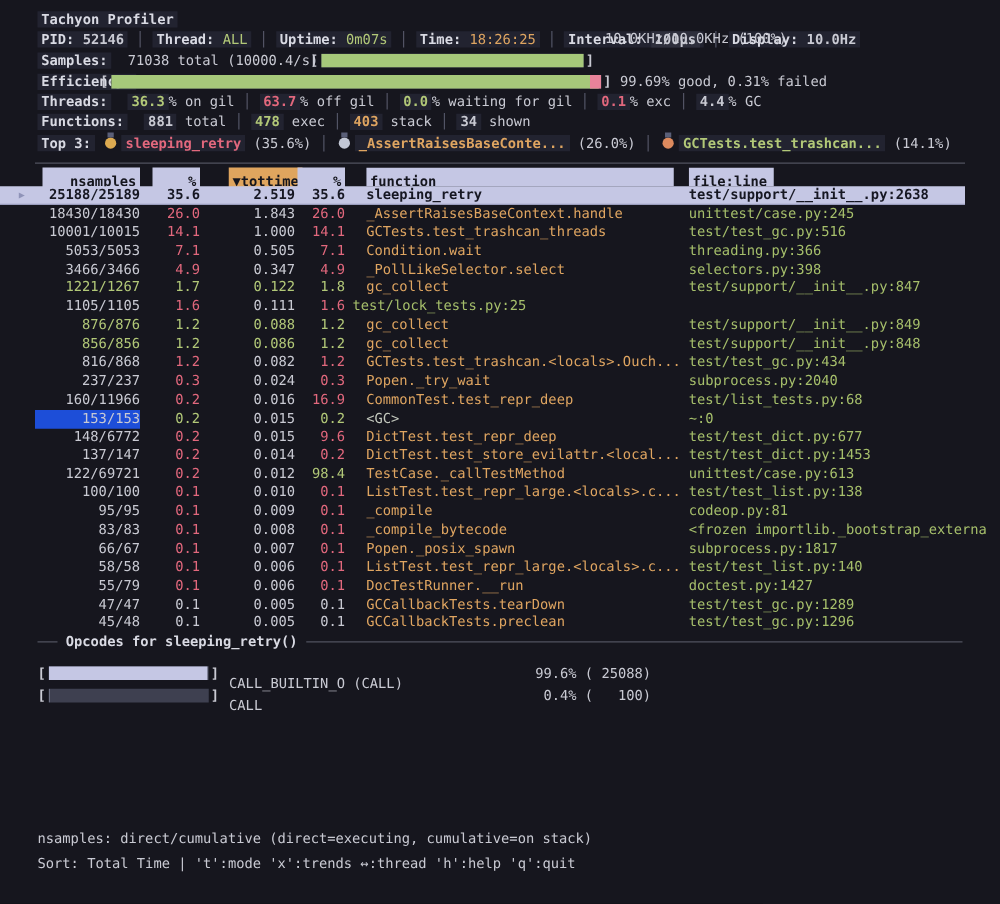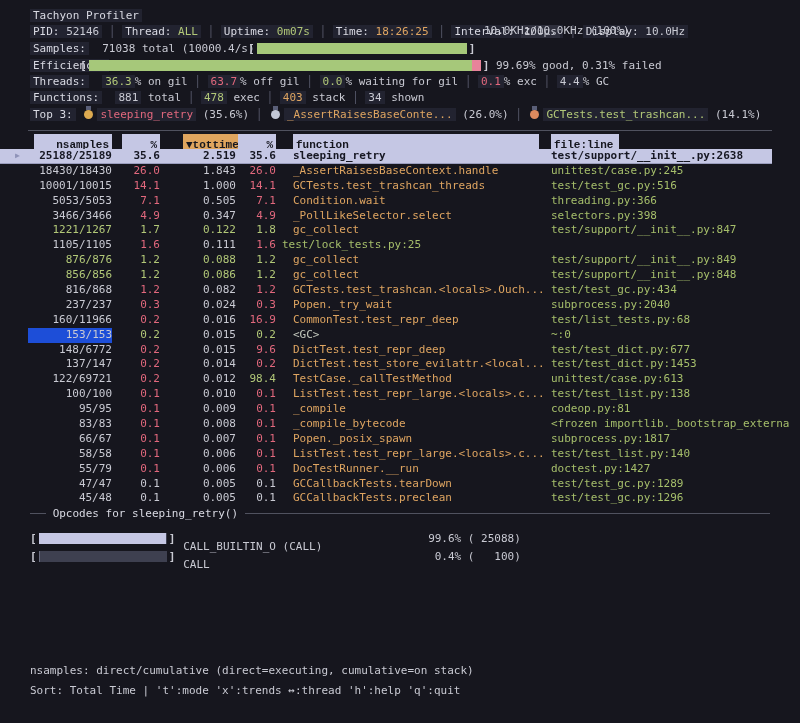--- a/index.html
+++ b/index.html
@@ -4,21 +4,21 @@
 <style>
   * { box-sizing: border-box; }
   html,body { margin:0; padding:0; background:#101018; }
   .screen {
     position:relative; width:800px; height:723px; margin:0 auto;
     background:#16161e; color:#c9cad3;
     font-family:"DejaVu Sans Mono","Liberation Mono",monospace;
     font-size:11px; line-height:15px; overflow:hidden;
   }
   .line { position:absolute; left:30px; white-space:pre; }
-  .b { font-weight:normal; color:#d9dae3;text-align:center; }
+  .b { font-weight:bold; color:#d9dae3;text-align:center; }
   .blk { background:#222330; padding:0 3px; }
   .vblk { background:#2e2f3c; padding:0 3px; }
   .t-w { color:#c9cad3; }
   .t-g { color:#b2c878; }
   .t-r { color:#e2687d; }
   .t-o { color:#dfa561; }
   .t-file { color:#a6bf6b; }
   .t-pale { color:#c3c8bd; }
   .sep { color:#585a6c; }
 
@@ -34,21 +34,21 @@
   
   .tbl { position:absolute; top:134px; left:0; right:0; }
   .row { position:relative; height:14.9px; line-height:14.9px; display:flex; padding-left:28px; white-space:pre; }
   .row.hdr { height:15px; line-height:15px; }
   .c-ns   { width:84px;  text-align:right; flex:none; }
   .c-p1   { width:48px;  text-align:right; flex:none; }
   .c-tt   { width:76px;  text-align:right; flex:none; }
   .c-p2   { width:40px;  text-align:right; flex:none; }
   .c-fn   { width:252px; text-align:left; flex:none; margin-left:17px; overflow:hidden; }
   .c-file { text-align:left; flex:1; margin-left:6px; overflow:hidden; }
-  .hblk { display:inline-block; background:#c5c7e4; color:#15161e; font-weight:bold; padding:4px 3px;font-family:Liberation Mono, monospace; }
+  .hblk { display:inline-block; background:#c5c7e4; color:#15161e; font-weight:bold; padding:4px 3px; }
   .hblk.sort { background:#dfa55e;margin-left:23px; }
   .hblk.wns { min-width:78px; text-align:right; }
   .hblk.wp { min-width:38px; text-align:right; }
   .hblk.wfn { min-width:246px; text-align:left; }
   .hblk.wfile { min-width:68px; text-align:left; }
   .row.sel { background:#c5c7e4; color:#161722; font-weight:bold; border-bottom:1px solid #9a9dbd; margin-right:28px; }
   .row.sel .c-fn, .row.sel .c-file, .row.sel .c-ns, .row.sel .c-p1, .row.sel .c-tt, .row.sel .c-p2 { color:#161722; }
   .arrow { position:absolute; left:15px; top:0; color:#8f93b8; font-size:8px; }
   .nshl { background:#1d4ed8; display:inline-block; min-width:84px; }
 

